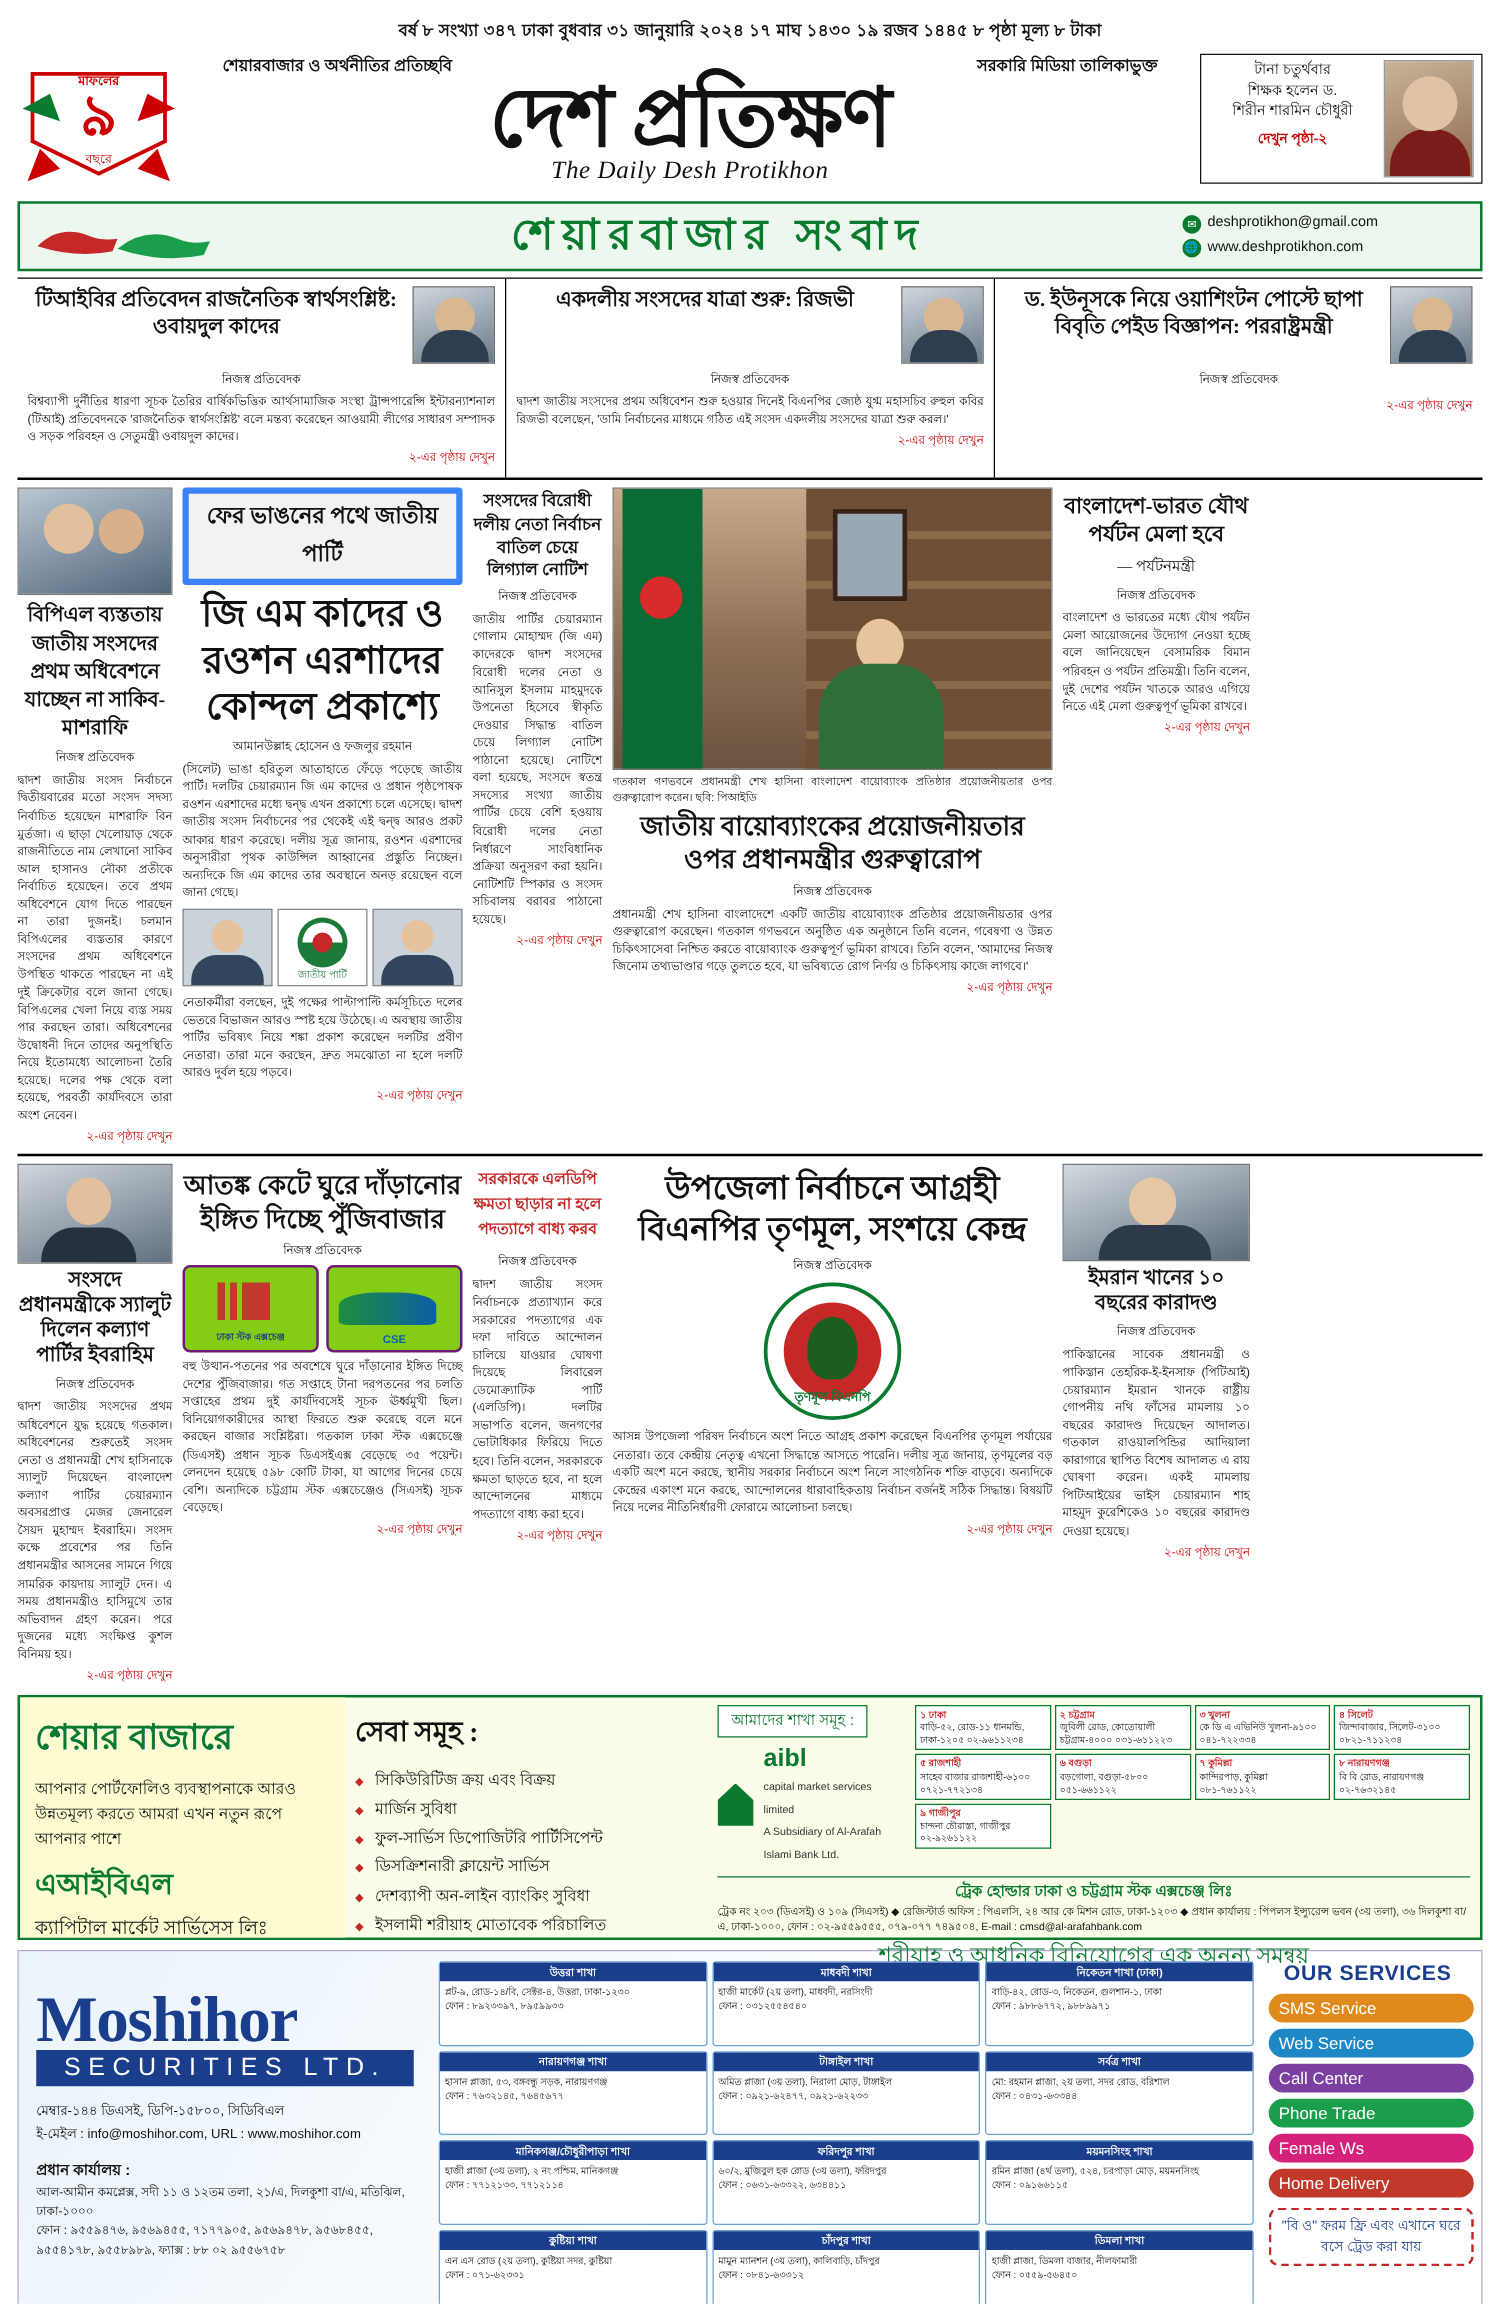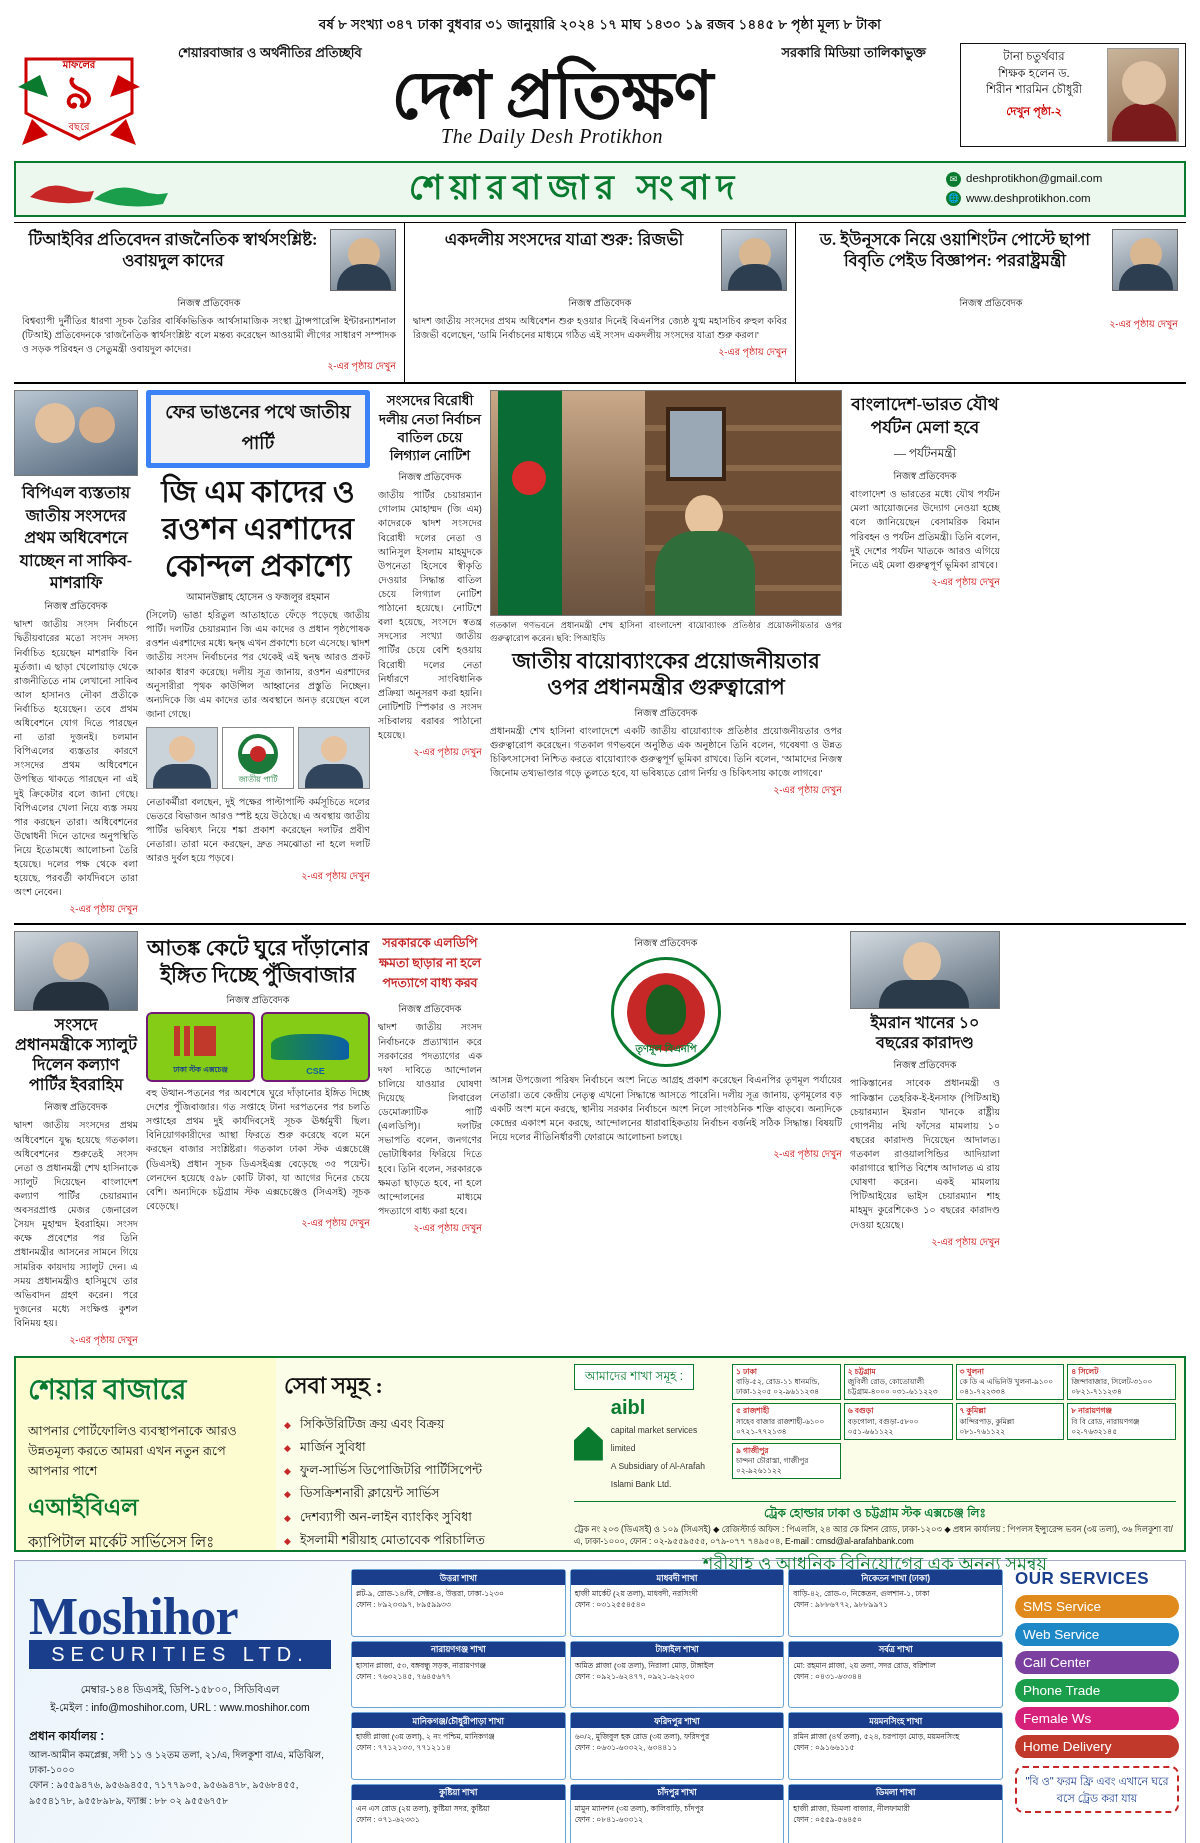--- a/index.html
+++ b/index.html
@@ -158,28 +158,28 @@
   .br { border:1px solid #0a7a2f; font-size:7.4px; line-height:1.35; padding:2px 3px; background:#fff;}
   .br b{ display:block; color:#c62828; font-size:7.6px;}
   .aibl-bottom { border-top:1px solid #0a7a2f; margin-top:4px; padding-top:3px; font-size:8.4px; line-height:1.45;}
   .aibl-tag { text-align:center; color:#0a7a2f; font-family:"Liberation Serif",serif; font-size:18px; margin-top:3px;}
 
   
   .ad-mos { margin-top:8px; border:1px solid #aac; height:300px; display:flex; background:linear-gradient(120deg,#eaf4fb,#ffffff 60%);}
   .mos-l { width:330px; padding:26px 14px; }
   .mos-l .brand { font-family:"Liberation Serif",serif; font-size:52px; color:#1a3e8c; font-weight:bold; letter-spacing:-1px;}
   .mos-l .sec { background:#1a3e8c; color:#fff; font-size:20px; letter-spacing:6px; text-align:center; padding:3px 0; margin-top:-6px;}
-  .mos-l .meta { font-size:10.5px; line-height:1.7; margin-top:12px;text-align:center;}
+  .mos-l .meta { font-size:10.5px; line-height:1.7; margin-top:12px;}
   .mos-l .ho { font-size:12px; font-weight:bold; margin-top:10px;}
   .mos-l .ho-d { font-size:9.6px; line-height:1.6;}
   .mos-m { flex:1; display:grid; grid-template-columns:repeat(3,1fr); gap:4px; padding:8px 6px;}
   .mbr { border:1px solid #6aa3d5; border-radius:3px; background:#fff; padding:3px 4px; font-size:7.6px; line-height:1.45;}
   .mbr b { display:block; text-align:center; background:#1a3e8c; color:#fff; font-size:8.4px; margin:-3px -4px 3px; padding:1.5px 0;}
   .mos-r { width:176px; padding:8px 6px; }
-  .mos-r h4 { color:#1a3e8c; font-size:17px; margin:0 0 6px; letter-spacing:.5px;}
+  .mos-r h4 { color:#1a3e8c; font-size:17px; margin:0 12px 6px; letter-spacing:.5px;}
   .svc { color:#fff; font-size:13.5px; padding:4px 8px; border-radius:13px; margin-bottom:5px;}
   .free { margin-top:8px; border:2px dashed #c62828; border-radius:8px; padding:5px; text-align:center; font-size:11px; line-height:1.5; color:#1a3e8c;}
 </style>
 </head>
 <body>
 
 <div class="page">
 
   <div class="topstrip">বর্ষ ৮  সংখ্যা ৩৪৭  ঢাকা  বুধবার ৩১ জানুয়ারি ২০২৪  ১৭ মাঘ ১৪৩০  ১৯ রজব ১৪৪৫  ৮ পৃষ্ঠা  মূল্য ৮ টাকা</div>
 
@@ -378,20 +378,21 @@
     </div>
 
     <div class="col l3">
       <div class="kicker" style="background:#fff;border:none;font-size:12.5px;color:#c62828">সরকারকে এলডিপি ক্ষমতা ছাড়ার না হলে পদত্যাগে বাধ্য করব</div>
       <div class="byline">নিজস্ব প্রতিবেদক</div>
       <div class="tbody">দ্বাদশ জাতীয় সংসদ নির্বাচনকে প্রত্যাখ্যান করে সরকারের পদত্যাগের এক দফা দাবিতে আন্দোলন চালিয়ে যাওয়ার ঘোষণা দিয়েছে লিবারেল ডেমোক্র্যাটিক পার্টি (এলডিপি)। দলটির সভাপতি বলেন, জনগণের ভোটাধিকার ফিরিয়ে দিতে হবে। তিনি বলেন, সরকারকে ক্ষমতা ছাড়তে হবে, না হলে আন্দোলনের মাধ্যমে পদত্যাগে বাধ্য করা হবে।</div>
       <span class="more">২-এর পৃষ্ঠায় দেখুন</span>
     </div>
 
     <div class="col l4">
+      <div class="sub-hl xl">উপজেলা নির্বাচনে আগ্রহী বিএনপির তৃণমূল, সংশয়ে কেন্দ্র</div>
       <div class="byline">নিজস্ব প্রতিবেদক</div>
       <div class="emblem">
         <span class="red"></span>
           <span class="tree"></span>
         <span class="lbl">তৃণমূল বিএনপি</span>
       </div>
       <div class="tbody">আসন্ন উপজেলা পরিষদ নির্বাচনে অংশ নিতে আগ্রহ প্রকাশ করেছেন বিএনপির তৃণমূল পর্যায়ের নেতারা। তবে কেন্দ্রীয় নেতৃত্ব এখনো সিদ্ধান্তে আসতে পারেনি। দলীয় সূত্র জানায়, তৃণমূলের বড় একটি অংশ মনে করছে, স্থানীয় সরকার নির্বাচনে অংশ নিলে সাংগঠনিক শক্তি বাড়বে। অন্যদিকে কেন্দ্রের একাংশ মনে করছে, আন্দোলনের ধারাবাহিকতায় নির্বাচন বর্জনই সঠিক সিদ্ধান্ত। বিষয়টি নিয়ে দলের নীতিনির্ধারণী ফোরামে আলোচনা চলছে।</div>
       <span class="more">২-এর পৃষ্ঠায় দেখুন</span>
     </div>
 

